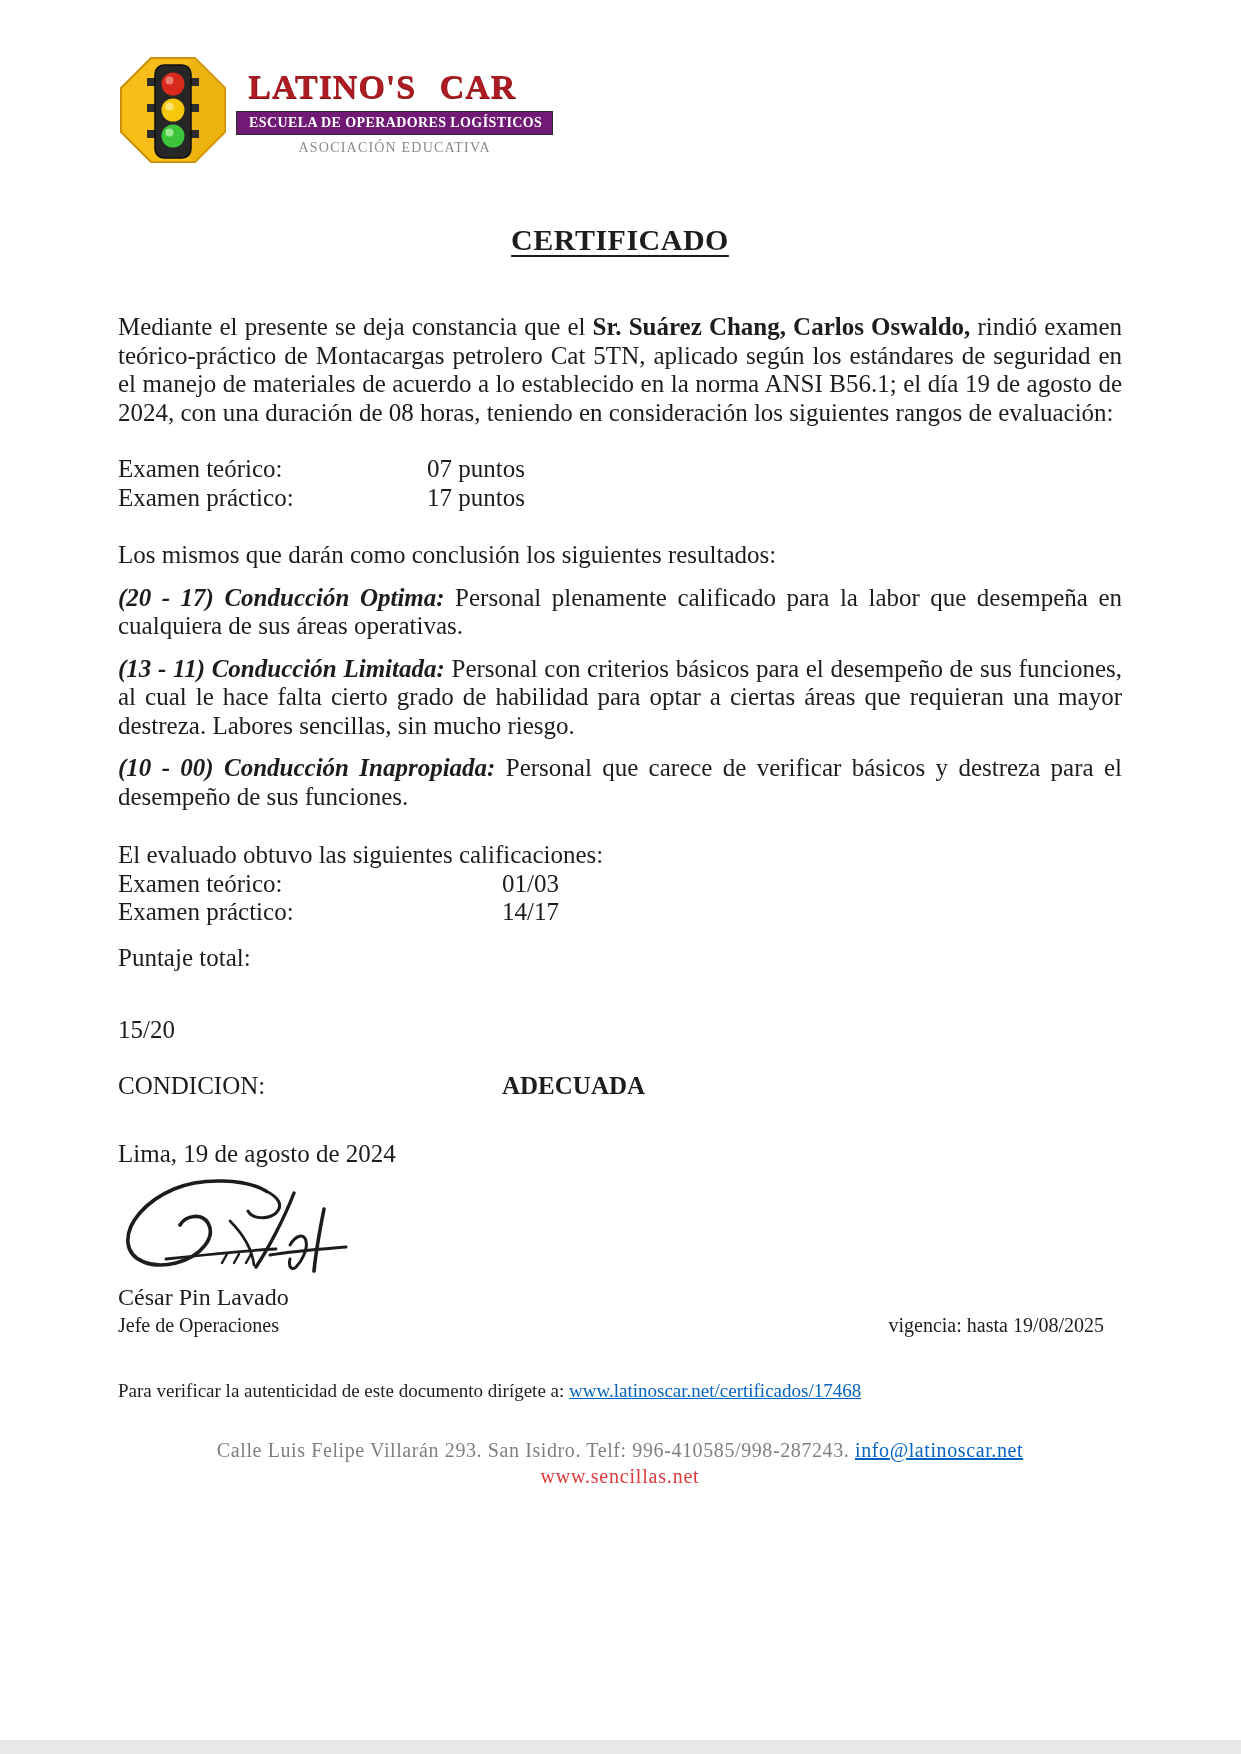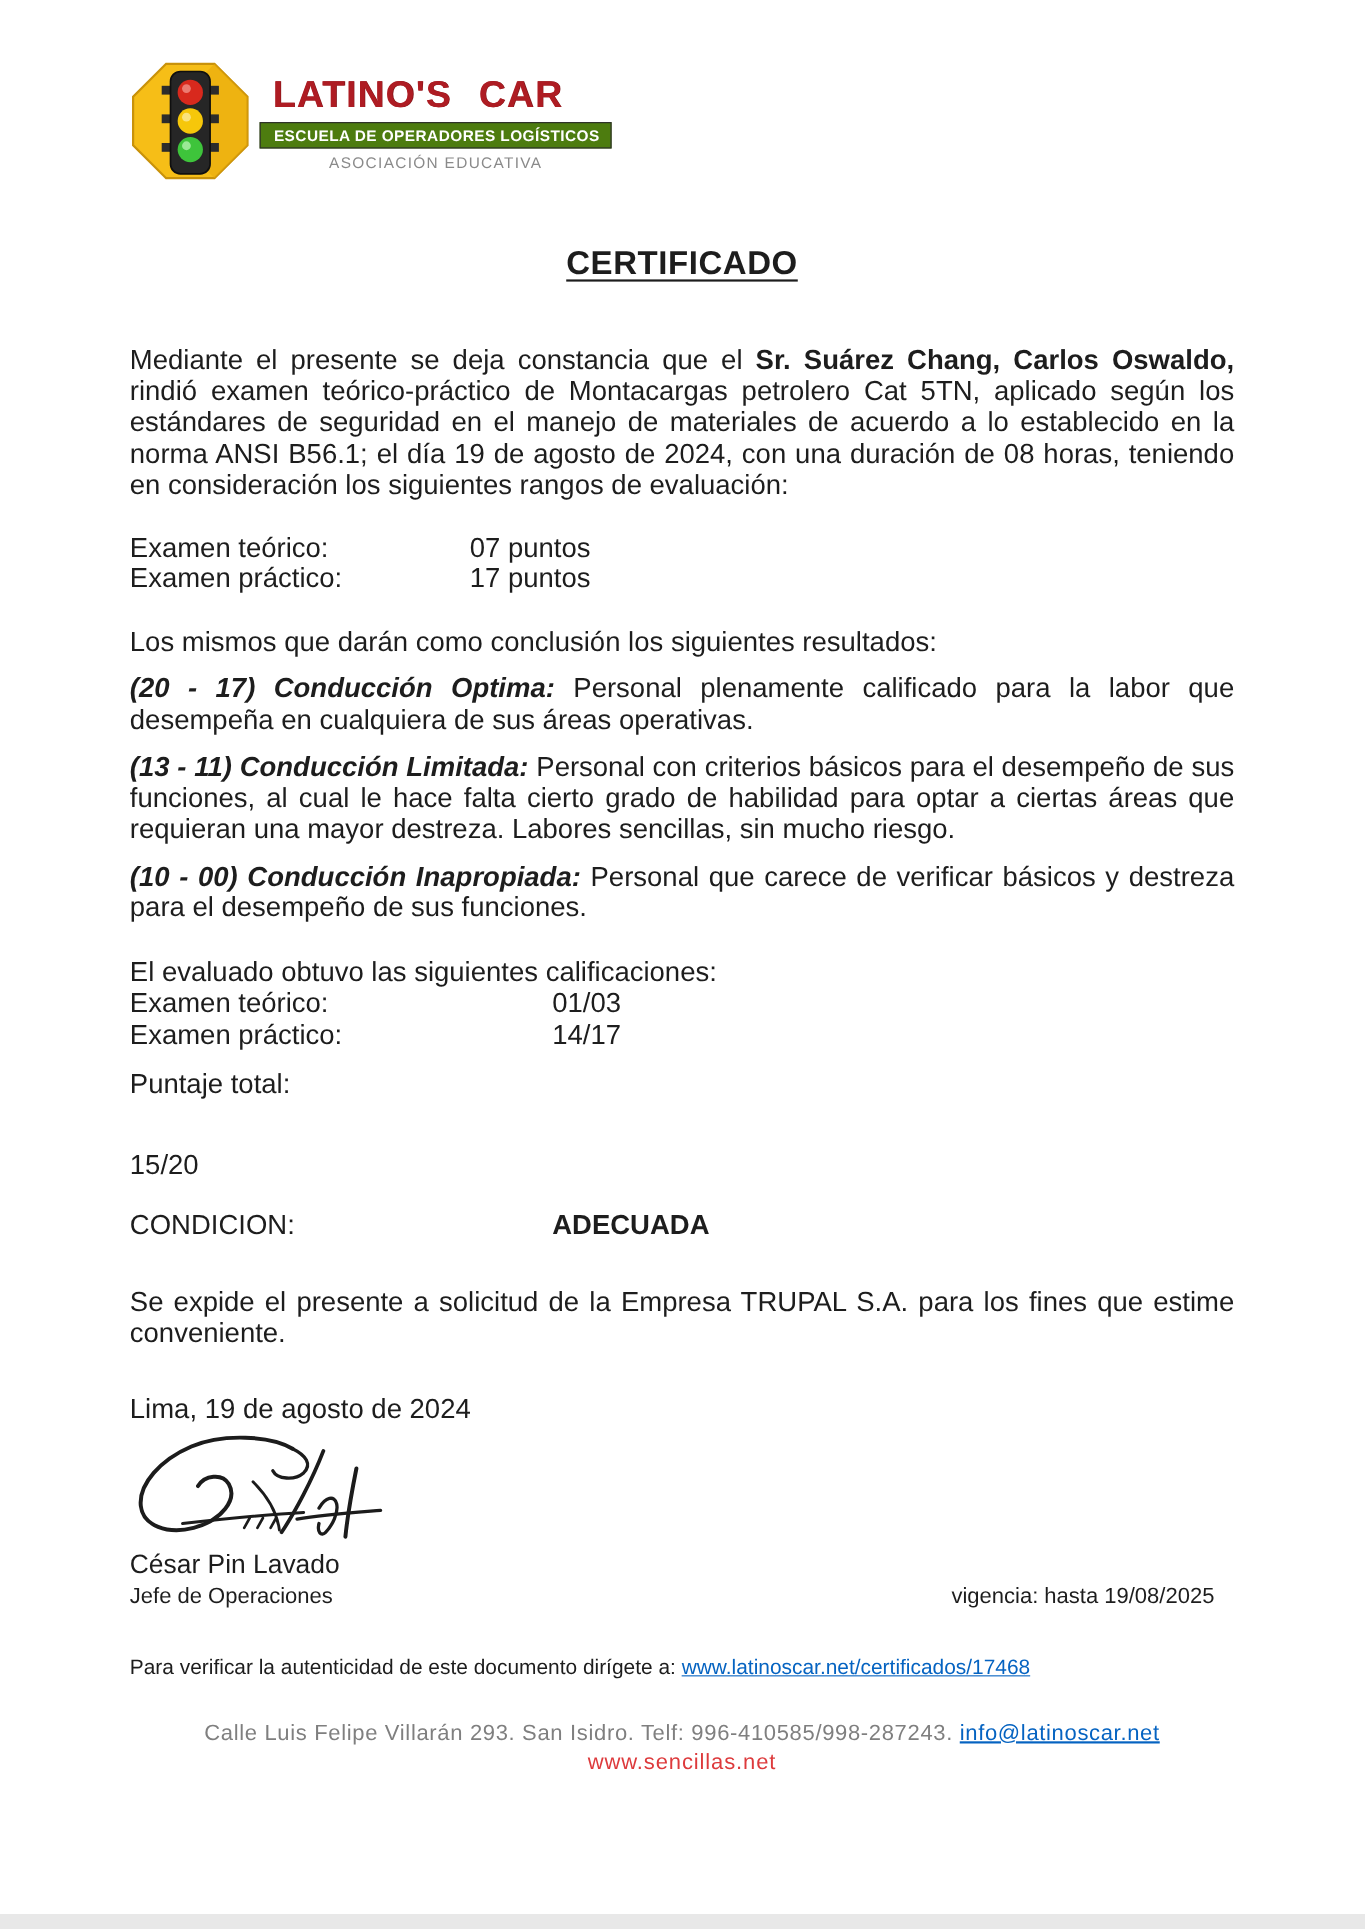--- a/index.html
+++ b/index.html
@@ -4,35 +4,35 @@
 <style>
   html,body{margin:0;padding:0;background:#e8e8e8;}
   .page{
     position:relative;
     width:1241px;height:1740px;
     margin:0 auto;
     background:#ffffff;
     box-sizing:border-box;
     padding:55px 119px 0 118px;
     overflow:hidden;
-    font-family:Liberation Sans, sans-serif;
+    font-family:Liberation Serif, serif;
     color:#1d1d1d;
   }
   
   .logo-row{display:flex;align-items:flex-start;}
   .logo-mark{flex:0 0 auto;margin-right:8px;}
   .logo-text{display:flex;flex-direction:column;width:fit-content;margin-top:14px;}
   .brand{
     font-size:34px;font-weight:bold;color:#AE1C23;
     letter-spacing:1px;word-spacing:14px;line-height:1.05;
     text-shadow:0.5px 0.5px 0 #7b1216;
     padding-left:12px;
   }
   .brand-bar{
-    margin-top:6px;background:#4d7c0f;color:#ffffff;
+    margin-top:6px;background:#701a75;color:#ffffff;
     font-size:14px;font-weight:bold;letter-spacing:0.4px;
     padding:3px 10px 3px 12px;width:fit-content;
     border:1px solid #2a2a2a;
   }
   .brand-sub{
     margin-top:5px;text-align:center;color:#8a8a8a;
     font-size:14px;letter-spacing:1.2px;
   }
   
   .title{
@@ -134,21 +134,20 @@
     <div class="row total-row">
       <span class="lbl2">Puntaje total:</span>
       <span>15/20</span>
     </div>
     <div class="row cond-row">
       <span class="lbl2">CONDICION:</span>
       <span class="b">ADECUADA</span>
     </div>
   </div>
 
-  <p class="para issuance">Se expide el presente a solicitud de la Empresa TRUPAL S.A. para los fines que estime conveniente.</p>
 
   <div class="place-date">Lima, 19 de agosto de 2024</div>
 
   <svg class="signature" width="238" height="104" viewBox="0 0 238 104" fill="none">
     <path d="M148 16 C128 4, 84 2, 56 14 C28 26, 8 48, 10 68 C12 86, 34 94, 58 88 C84 81, 98 62, 90 48 C84 38, 68 40, 62 50" stroke="#1c1c1c" stroke-width="3.6" stroke-linecap="round"></path>
     <path d="M148 16 C160 22, 166 30, 158 38 C150 45, 134 44, 130 36" stroke="#1c1c1c" stroke-width="3" stroke-linecap="round"></path>
     <path d="M176 18 C166 44, 150 74, 138 92" stroke="#1c1c1c" stroke-width="3.4" stroke-linecap="round"></path>
     <path d="M112 46 C124 58, 134 74, 136 90" stroke="#1c1c1c" stroke-width="2.6" stroke-linecap="round"></path>
     <path d="M48 84 C84 80, 120 76, 158 74" stroke="#1c1c1c" stroke-width="2.8" stroke-linecap="round"></path>
     <path d="M104 88 l5 -9 M116 88 l5 -9 M128 88 l5 -9" stroke="#1c1c1c" stroke-width="2.4" stroke-linecap="round"></path>

